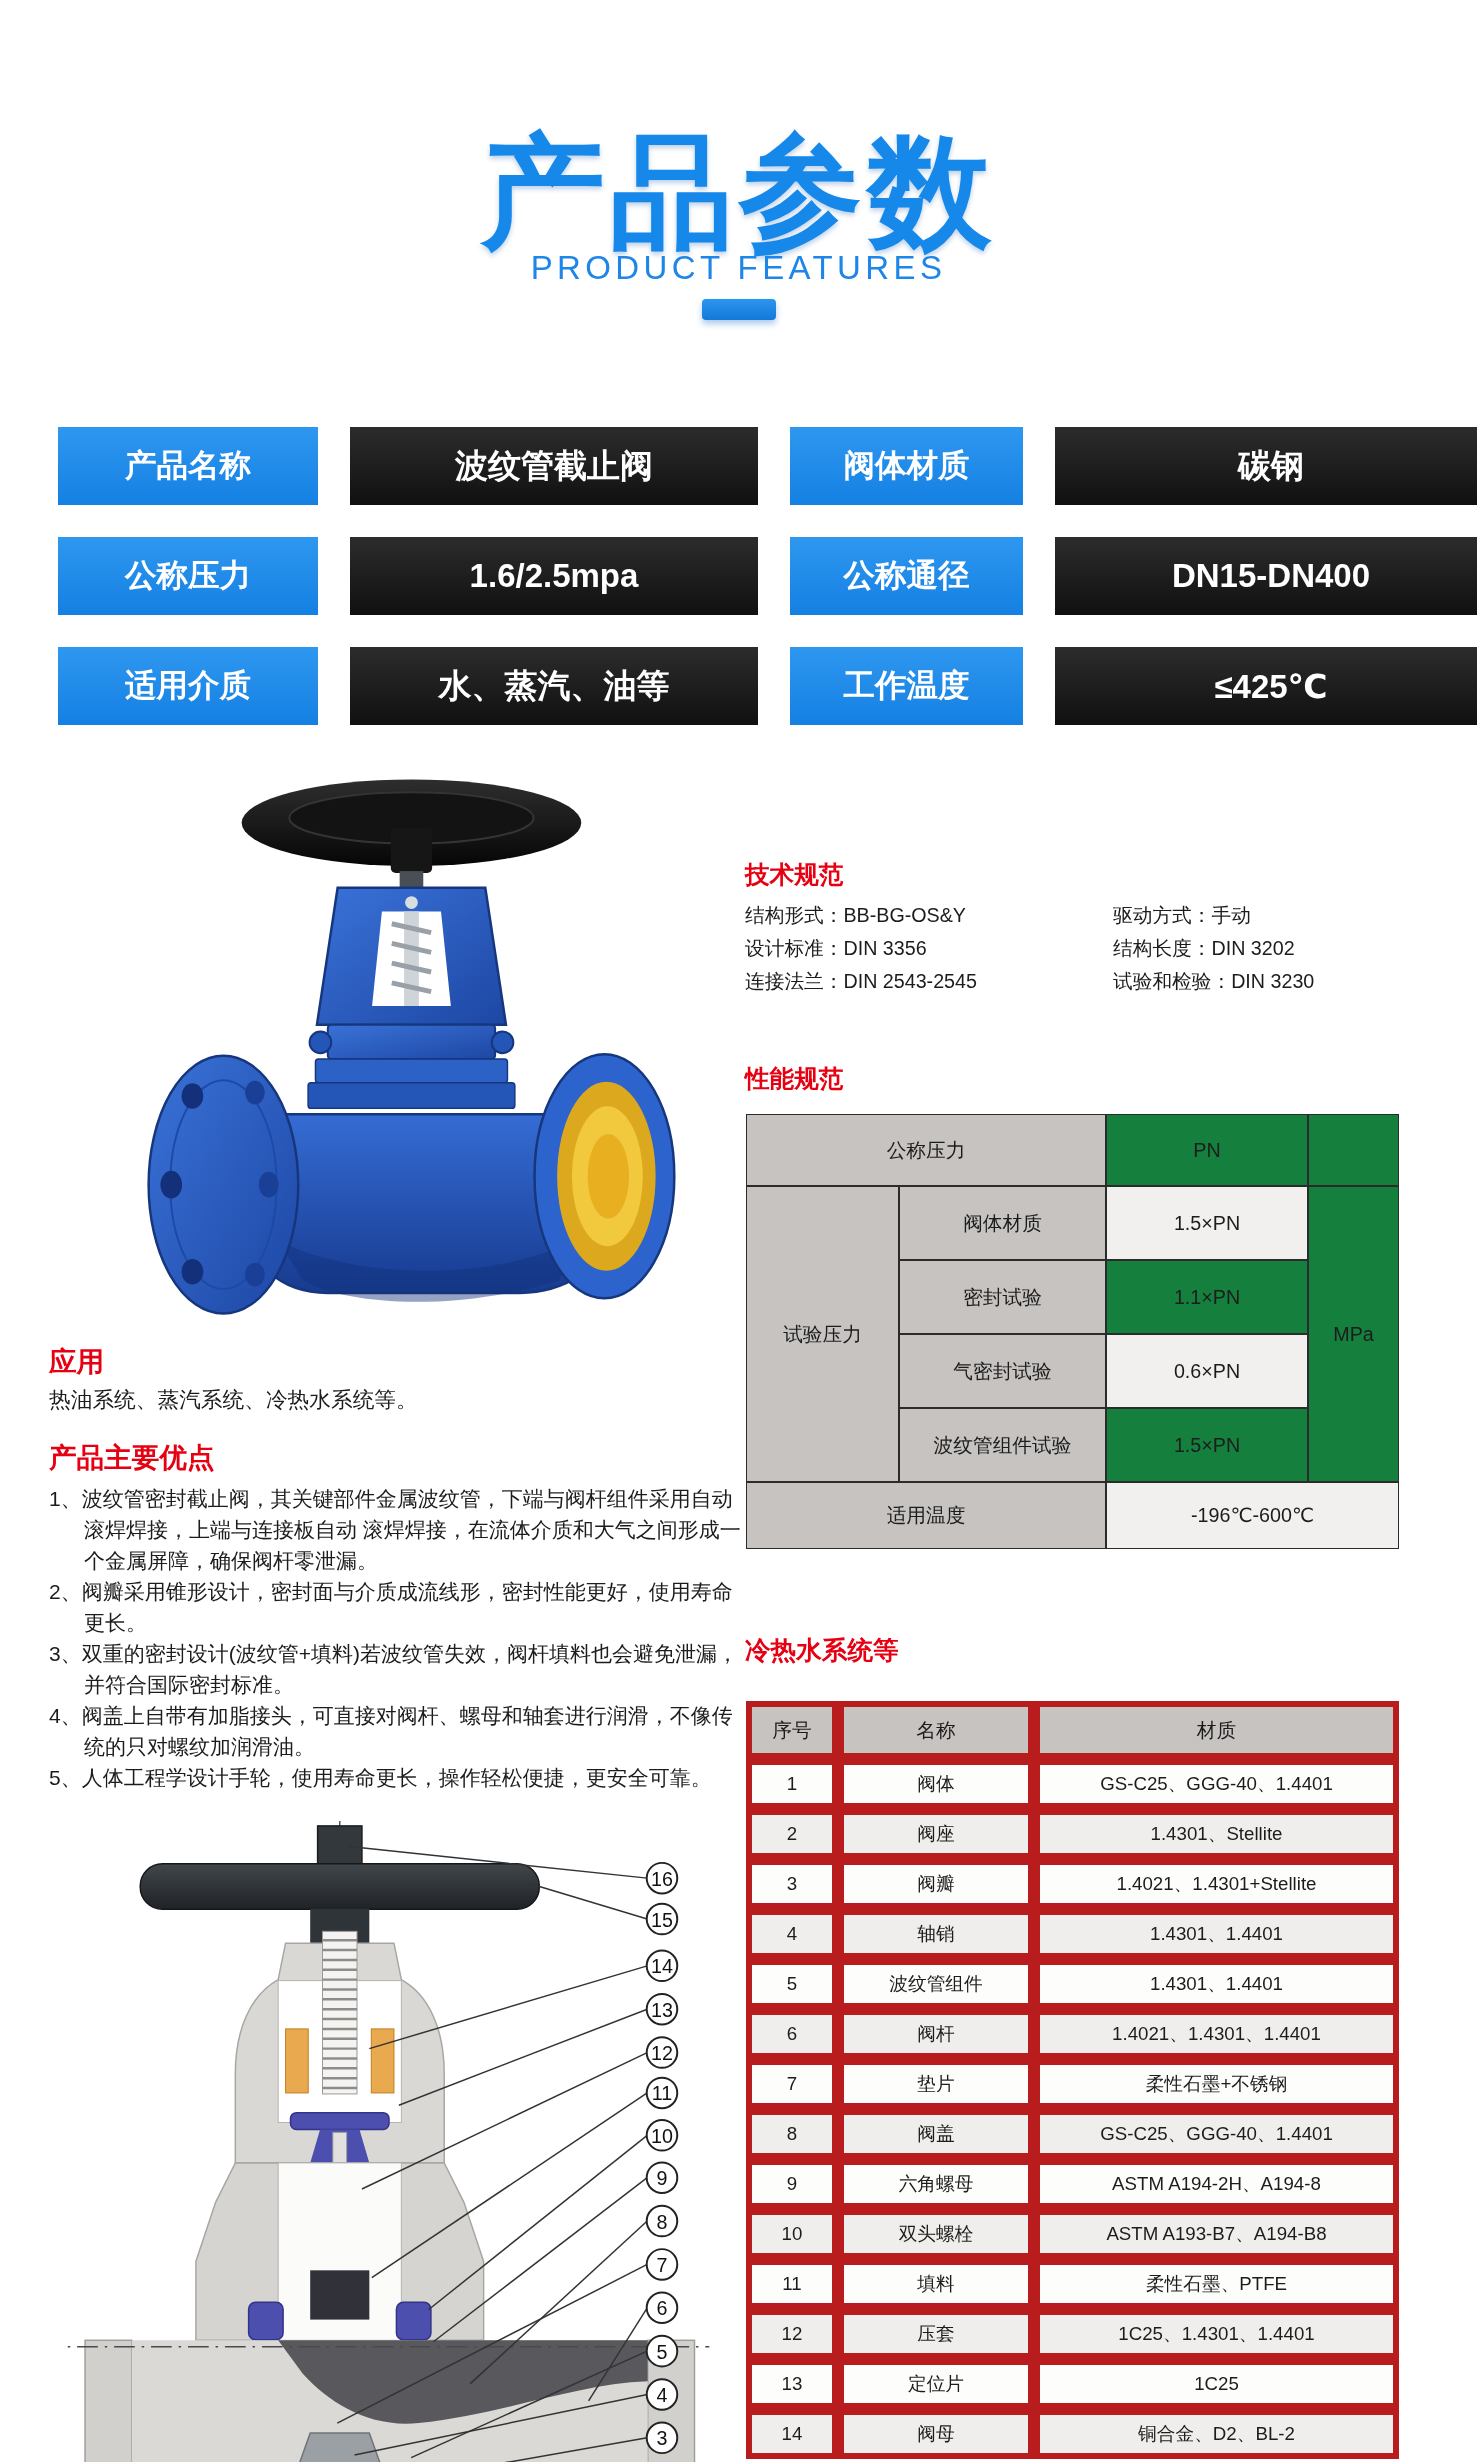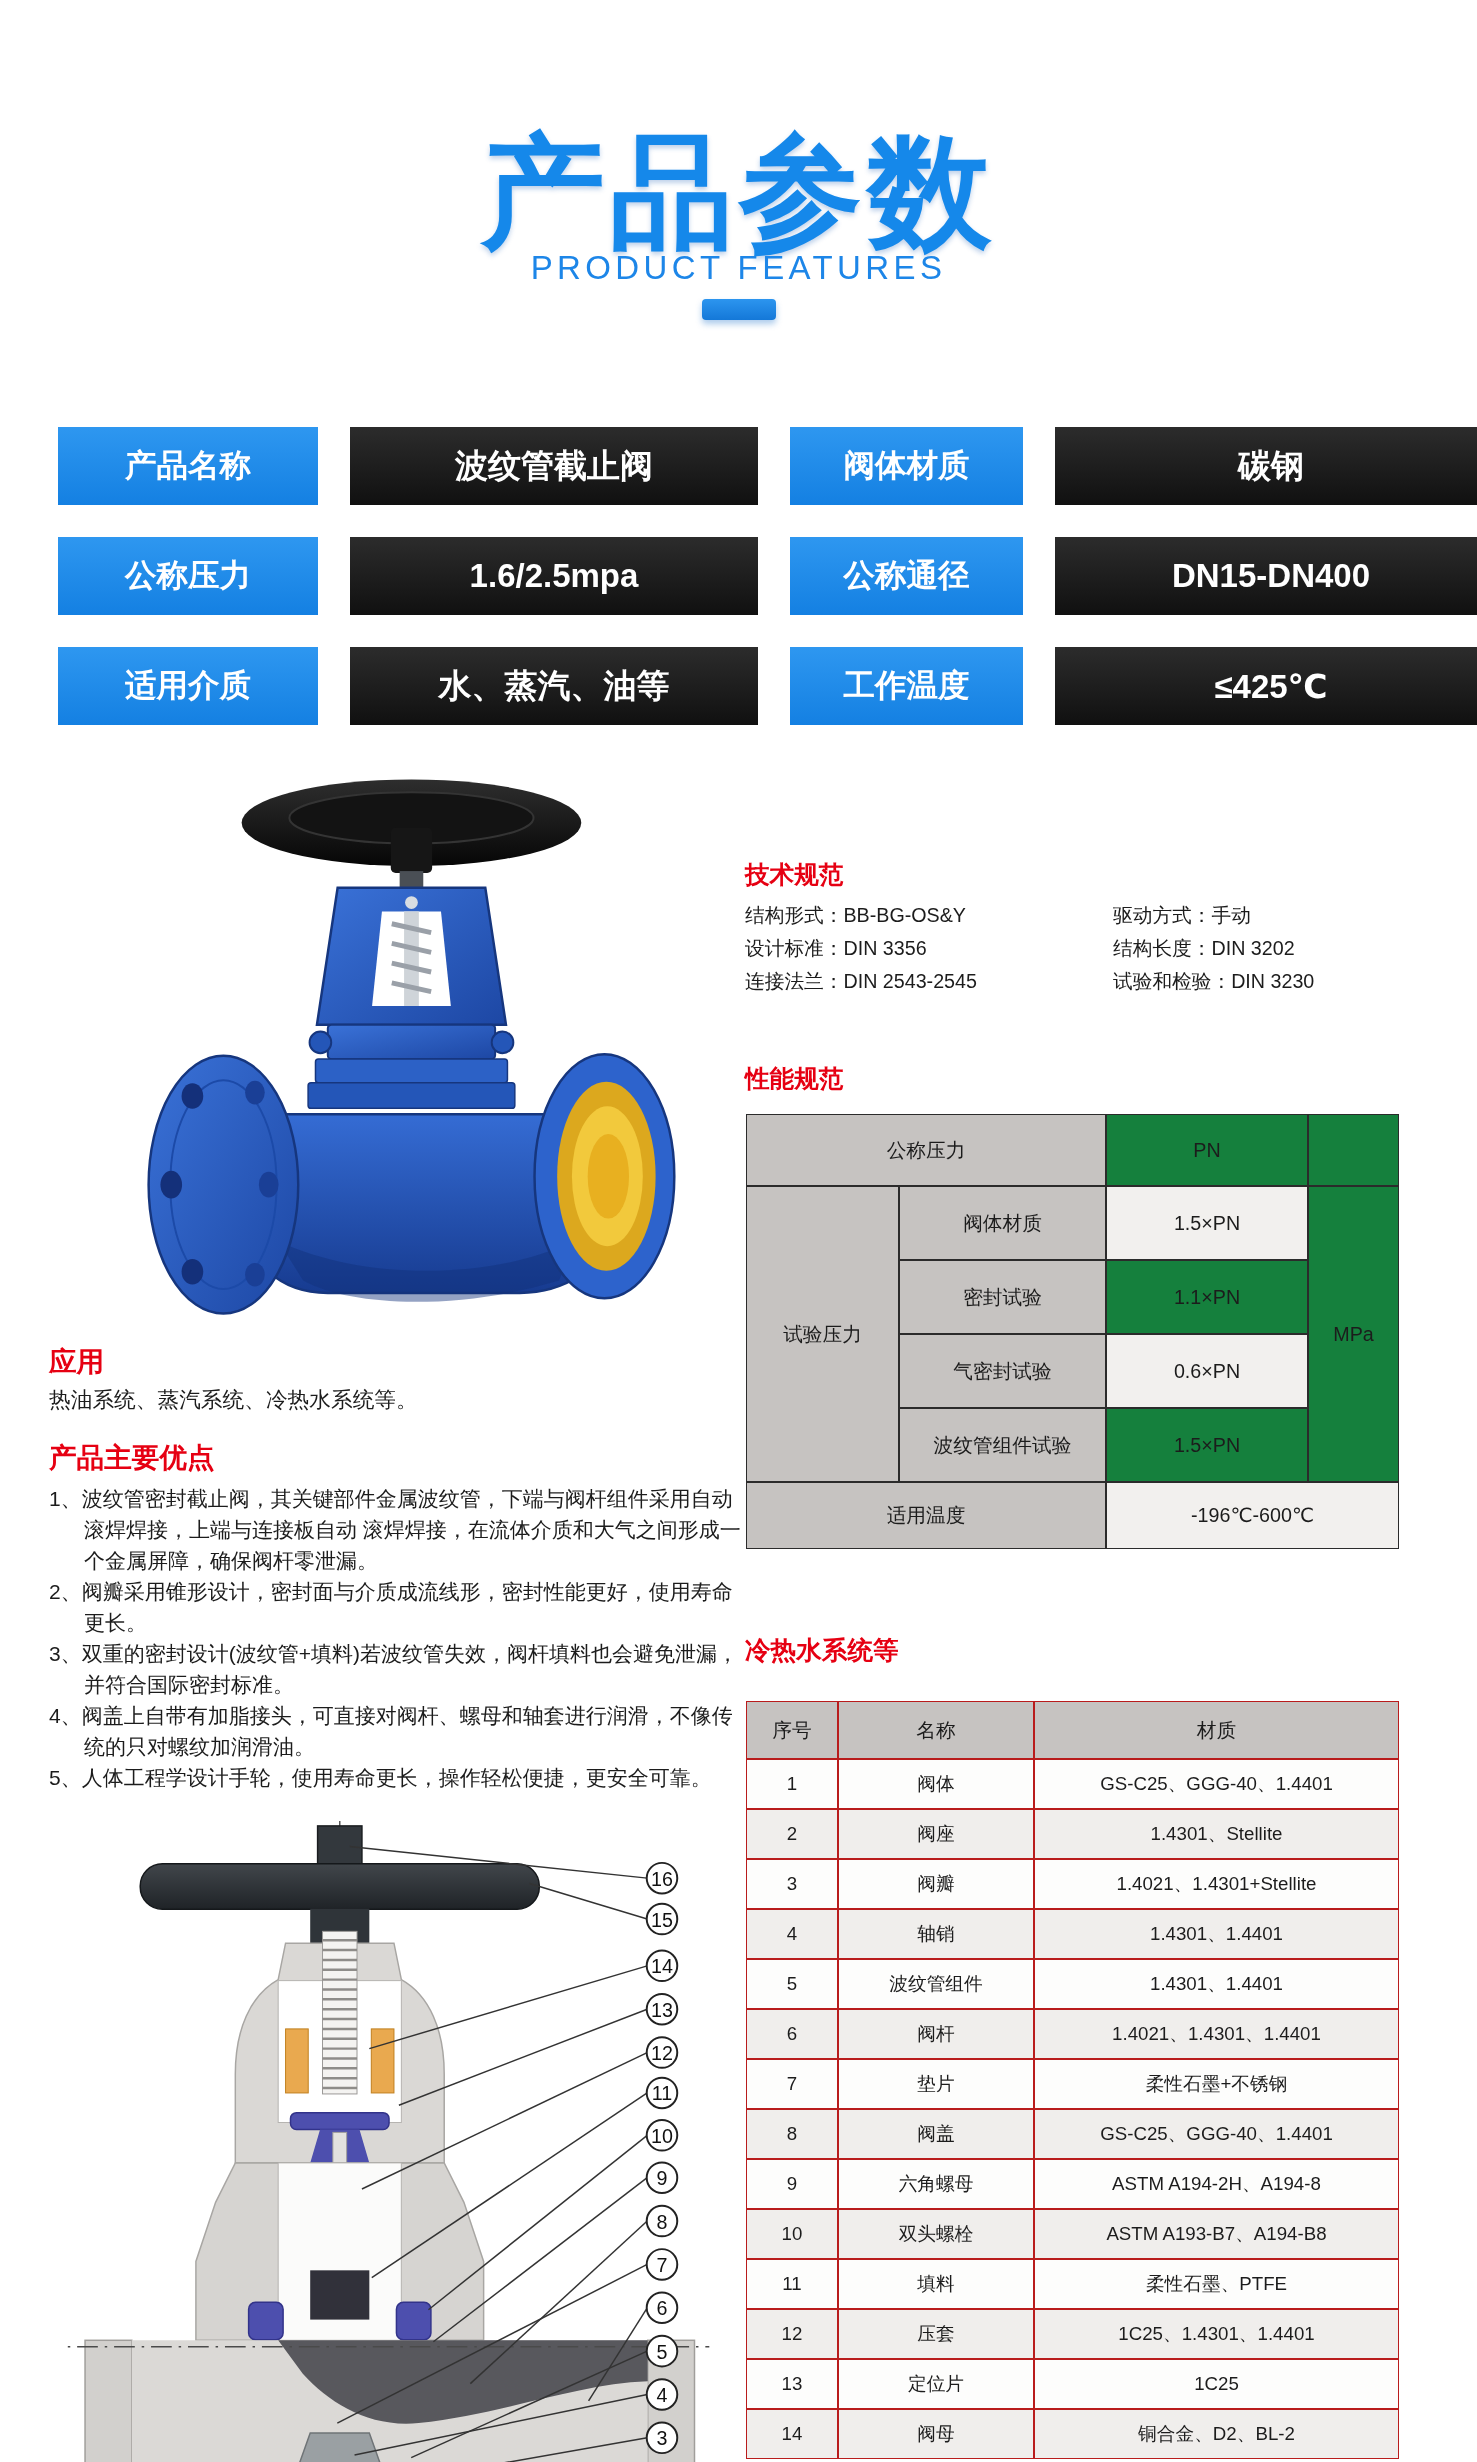--- a/index.html
+++ b/index.html
@@ -48,21 +48,21 @@
   .pc.g{background:#f2f0ee;}
 
   
   .app-text{left:49px;top:1385px;width:699px;font-size:21.7px;color:#1c1c1c;}
   .adv-list{left:49px;top:1483px;width:693px;font-size:21px;line-height:31px;color:#1c1c1c;}
   .adv-item{padding-left:35px;text-indent:-35px;}
 
   
   .parts-table{left:746px;top:1701px;width:653px;font-size:18.7px;color:#1c1c1c;}
   .parts-row{display:grid;grid-template-columns:92px 196px 365px;}
-  .parts-row > div{border:1px solid #b91c1c;display:flex;align-items:center;justify-content:center;
+  .parts-row > div{border:6px solid #b91c1c;display:flex;align-items:center;justify-content:center;
                    text-align:center;}
   .parts-row.head{height:58px;font-size:19.7px;}
   .parts-row.head > div{background:#c6c3c1;}
   .parts-row.body{height:50px;}
   .parts-row.odd > div{background:#fdfdfc;}
   .parts-row.even > div{background:#f0eeec;}
 
   
   .photo-svg{left:116px;top:749px;}
   .diagram-svg{left:54px;top:1817px;}

